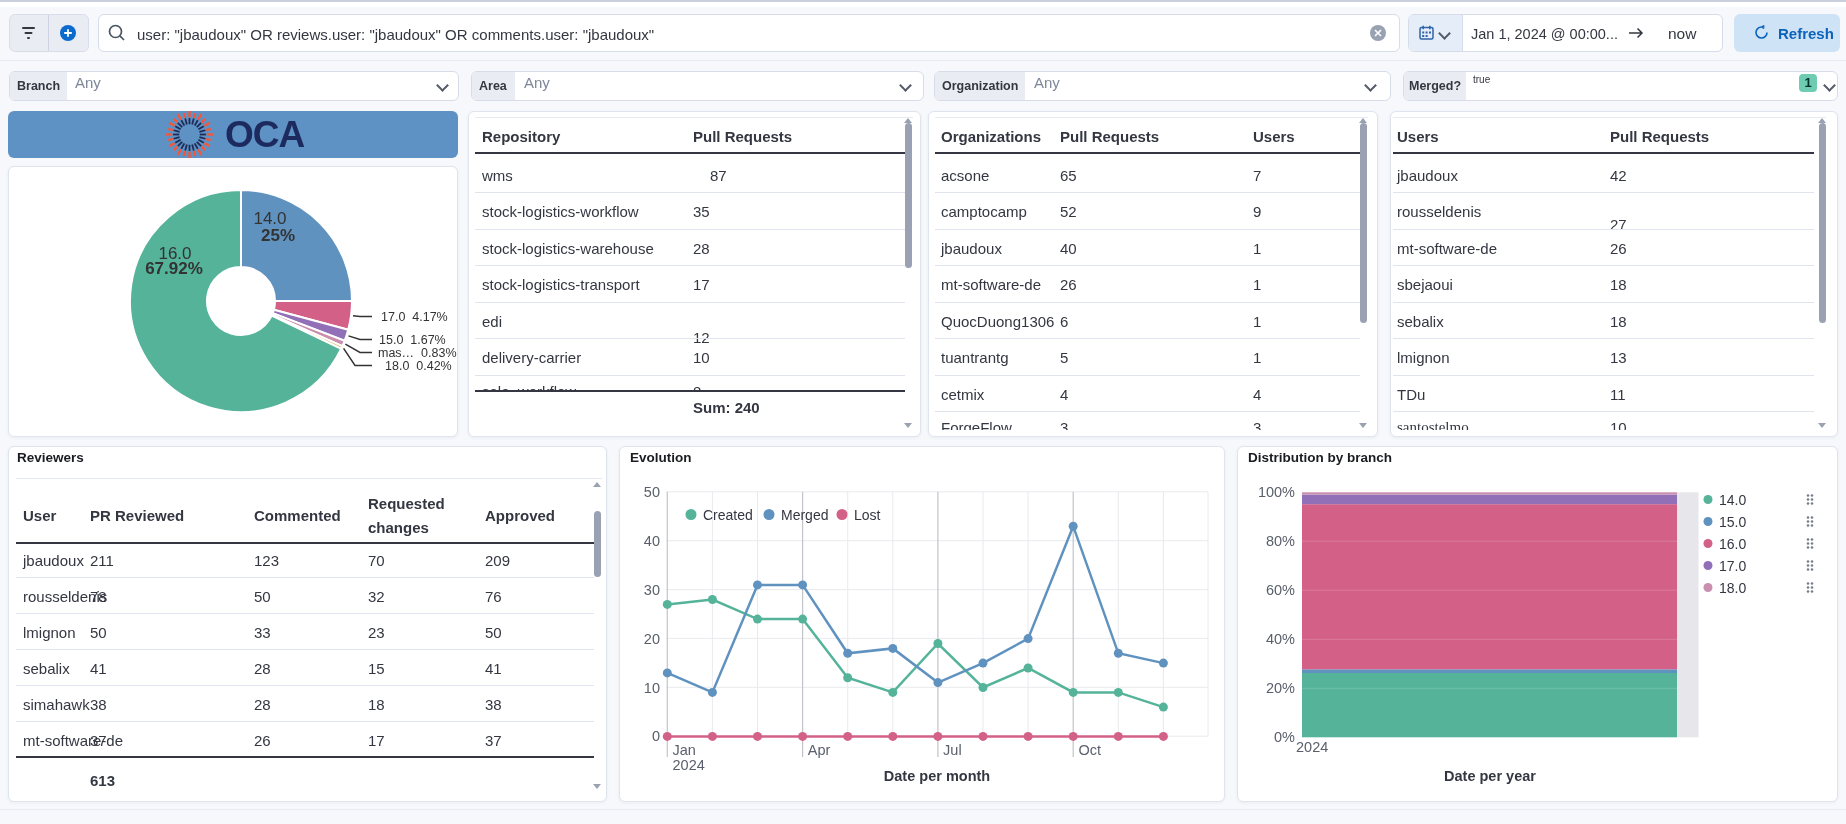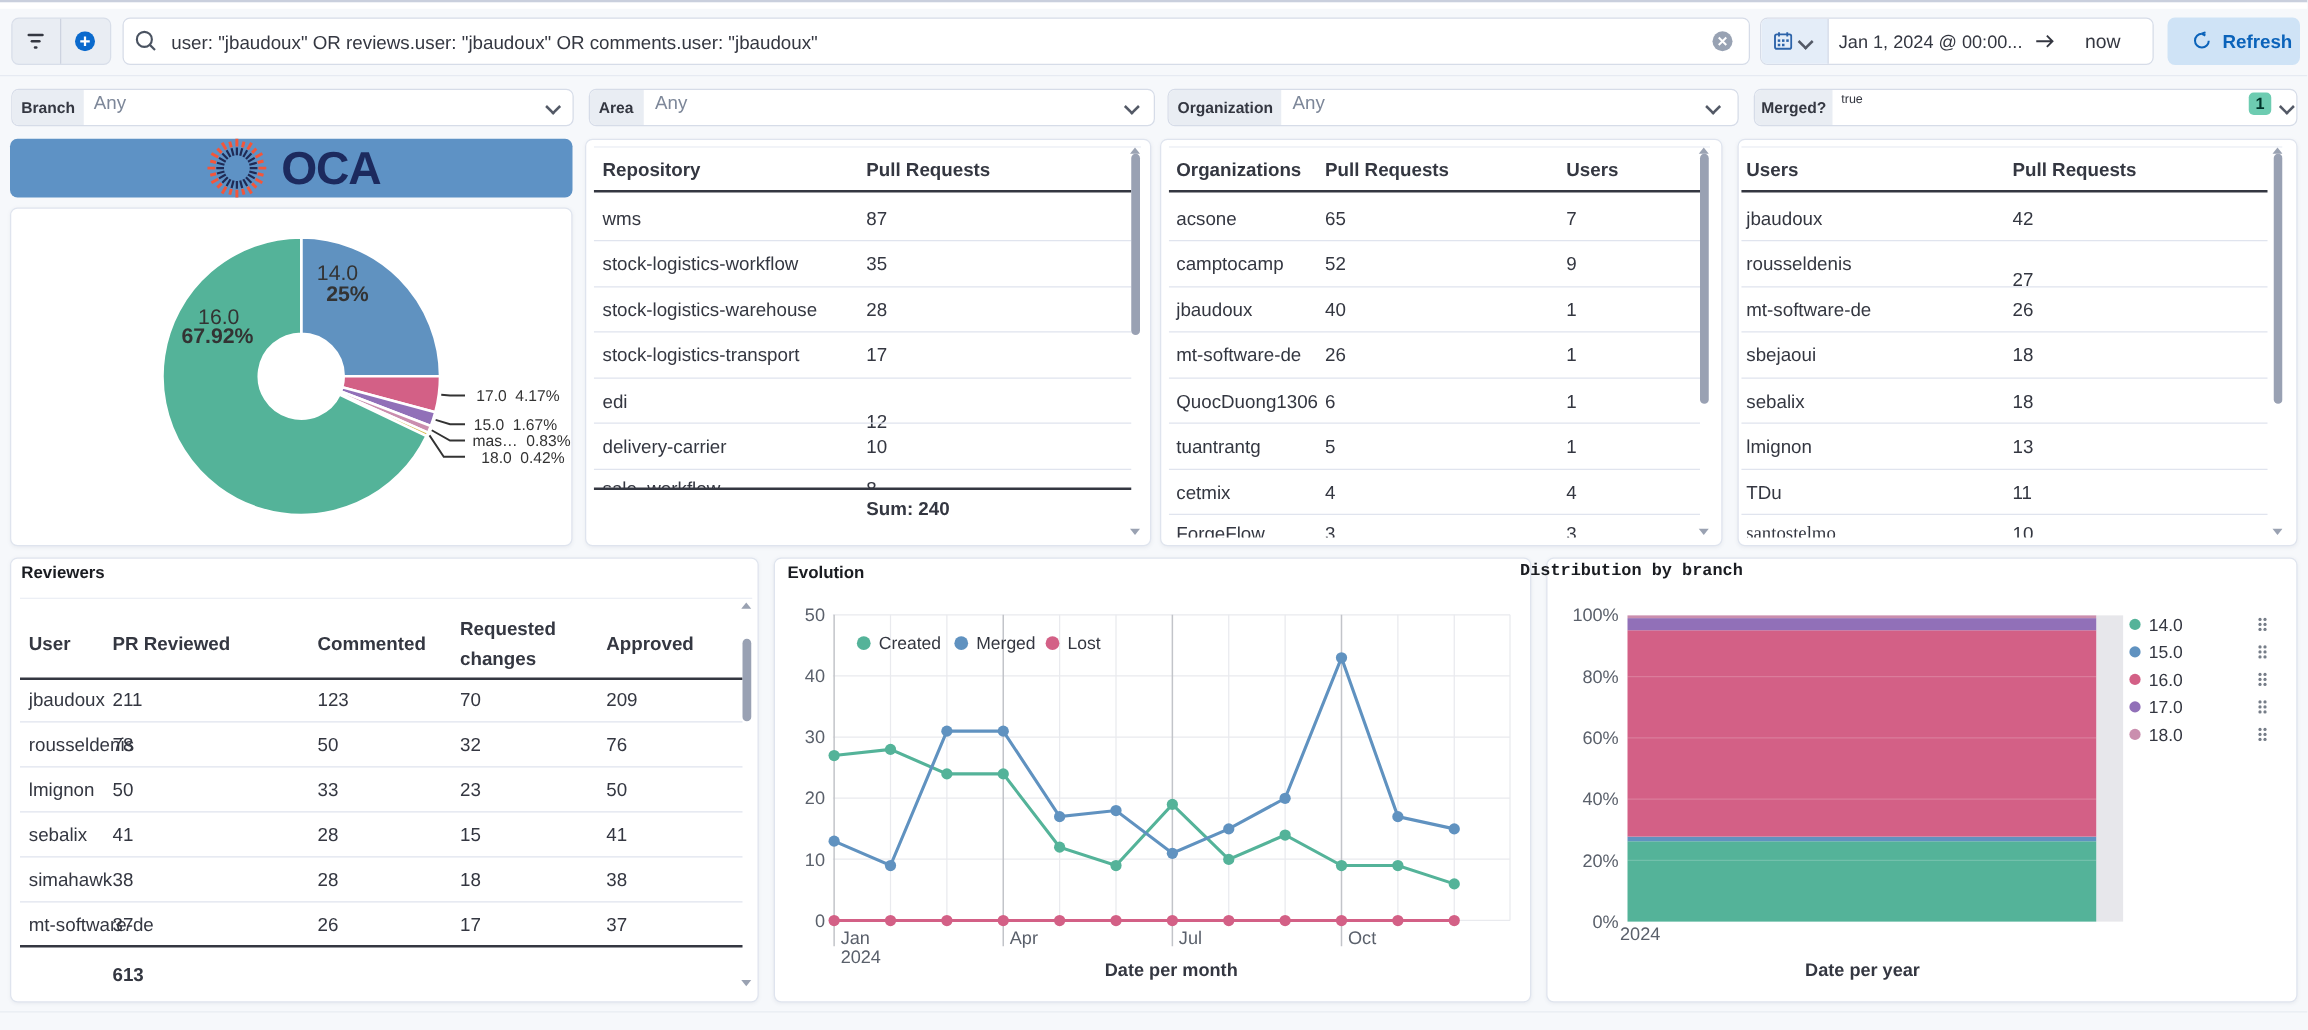--- a/index.html
+++ b/index.html
@@ -184,21 +184,21 @@
   </g>
 </svg>
 
 <div class="panel" id="p-repo" style="left:468px; top:111px; width:453px; height:326px;"></div>
 <div class="abs" style="left:475px; top:117px; width:438px; height:313px; overflow:hidden;">
   <div class="hairline" style="left:0; top:0; width:438px;"></div>
   <div class="t th" style="left:7px; top:11px;">Repository</div>
   <div class="t th tr" style="left:218px; top:11px; width:200px;">Pull Requests</div>
   <div class="darkline" style="left:0; top:35px; width:430px;"></div>
   <div class="t" style="left:7px; top:49.5px;">wms</div>
-    <div class="t tr" style="left:218px; top:49.5px; width:200px;">87</div>
+    <div class="t tr" style="left:235px; top:49.5px; width:200px;">87</div>
   <div class="rowline" style="left:0; top:75.3px; width:430px;"></div>
   <div class="t" style="left:7px; top:86px;">stock-logistics-workflow</div>
     <div class="t tr" style="left:218px; top:86px; width:200px;">35</div>
   <div class="rowline" style="left:0; top:111.8px; width:430px;"></div>
   <div class="t" style="left:7px; top:122.5px;">stock-logistics-warehouse</div>
     <div class="t tr" style="left:218px; top:122.5px; width:200px;">28</div>
   <div class="rowline" style="left:0; top:148.3px; width:430px;"></div>
   <div class="t" style="left:7px; top:159px;">stock-logistics-transport</div>
     <div class="t tr" style="left:218px; top:159px; width:200px;">17</div>
   <div class="rowline" style="left:0; top:184.8px; width:430px;"></div>
@@ -445,21 +445,21 @@
   <circle cx="72" cy="68.5" r="5.5" fill="#54B399"></circle>
   <text x="84" y="73.5" font-size="14" fill="#343741">Created</text>
   <circle cx="150" cy="68.5" r="5.5" fill="#6092C0"></circle>
   <text x="162" y="73.5" font-size="14" fill="#343741">Merged</text>
   <circle cx="223" cy="68.5" r="5.5" fill="#D36086"></circle>
   <text x="235" y="73.5" font-size="14" fill="#343741">Lost</text>
   <text x="318" y="335" font-size="14.5" font-weight="bold" fill="#343741" text-anchor="middle">Date per month</text>
 </svg>
 
 <div class="panel" id="p-dist" style="left:1237px; top:446px; width:601px; height:356px;"></div>
-<div class="ptitle" style="left:1216px; top:450px;font-family:Liberation Mono, monospace;">Distribution by branch</div>
+<div class="ptitle" style="left:1248px; top:450px;">Distribution by branch</div>
 <svg class="abs" style="left:1237px; top:446px;" width="601" height="356" viewBox="0 0 601 356">
   <rect x="440" y="46.3" width="21.5" height="245" fill="#e7e7eb"></rect>
   <rect x="65" y="227" width="375" height="64.3" fill="#54B399"></rect>
   <rect x="65" y="223.3" width="375" height="3.7" fill="#6092C0"></rect>
   <rect x="65" y="58.2" width="375" height="165.1" fill="#D36086"></rect>
   <rect x="65" y="48.5" width="375" height="9.7" fill="#9170B8"></rect>
   <rect x="65" y="46.3" width="375" height="2.2" fill="#CA8EAE"></rect>
   <g stroke="#ffffff" stroke-opacity="0.18" stroke-width="1">
     <line x1="65" y1="95.2" x2="440" y2="95.2"></line>
     <line x1="65" y1="144.2" x2="440" y2="144.2"></line>

